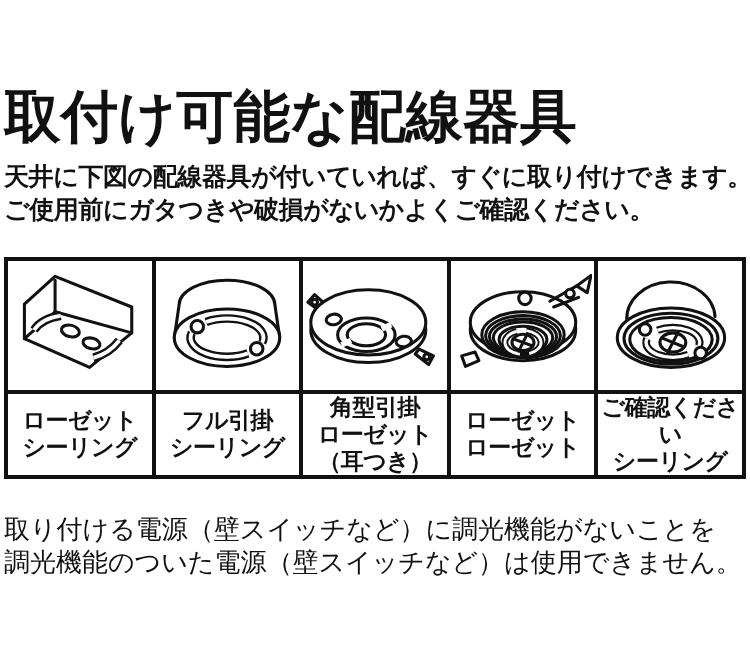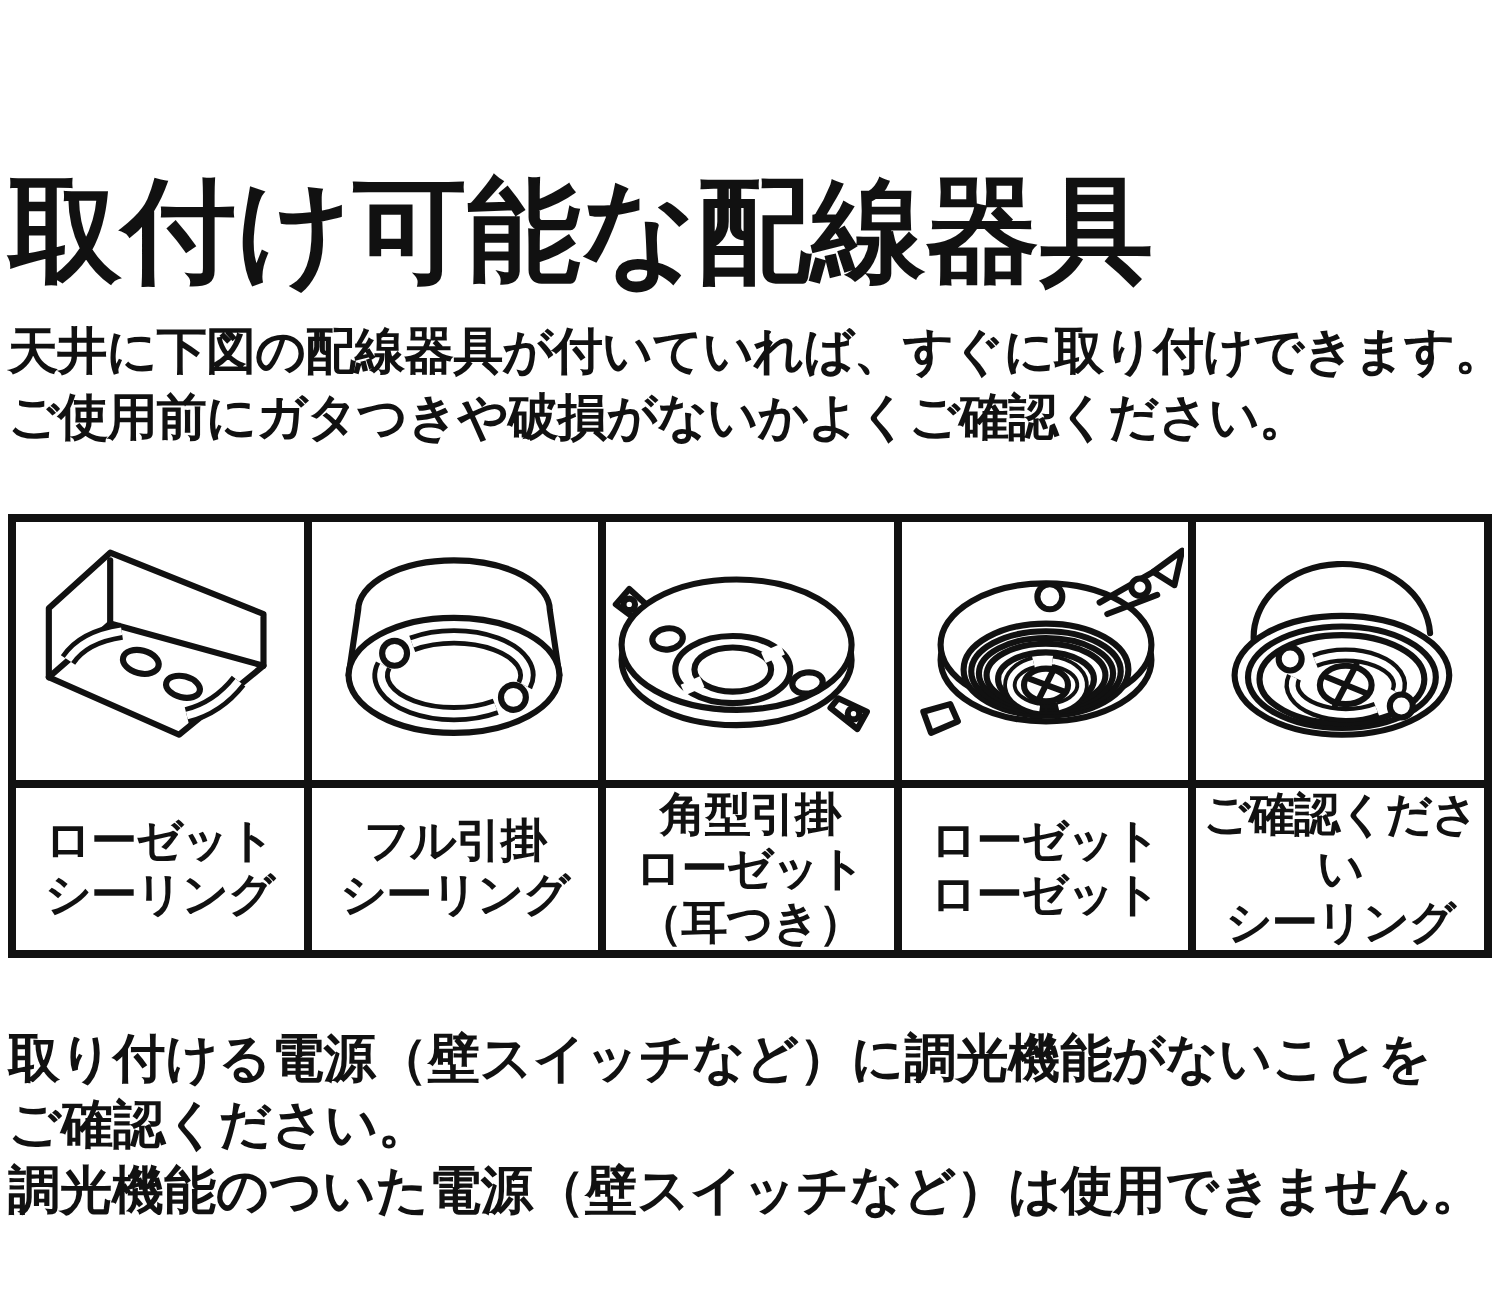--- a/index.html
+++ b/index.html
@@ -14,21 +14,21 @@
     font-size:57px; font-weight:900; line-height:1.15; letter-spacing:0;
     white-space:nowrap;
   }
   .intro { margin-top:10px; font-size:25px; font-weight:700; line-height:1.34; letter-spacing:-0.4px; }
   .intro span, .note span { display:block; white-space:nowrap; }
   table.fixtures { margin-top:30px; border-collapse:collapse; table-layout:fixed; width:742px; }
   table.fixtures td { border:4px solid #111; background:#fff; text-align:center; vertical-align:middle; padding:0; }
   .row-images td { height:133px; }
   .row-labels td { height:84px; font-size:23px; font-weight:700; line-height:1.18; letter-spacing:-0.5px; }
   .row-labels span { display:block; }
-  .note { margin-top:34px; font-size:26px; font-weight:700; line-height:1.27; }
+  .note { margin-top:34px; font-size:26px; font-weight:400; line-height:1.27; }
   svg.fix { display:block; margin:0 auto; }
   .ln { fill:none; stroke:#111; stroke-width:3.2; stroke-linejoin:round; stroke-linecap:round; }
   .wf { fill:#fff; stroke:#111; stroke-width:3.2; stroke-linejoin:round; }
   .sb { fill:none; stroke:#111; stroke-linecap:butt; }
   .sw { fill:none; stroke:#fff; stroke-linecap:butt; }
 </style>
 </head>
 <body>
 
 <div class="page">
@@ -148,17 +148,16 @@
           <span>ご確認ください</span>
           <span>シーリング</span>
           <span></span>
         </td>
       </tr>
     </tbody>
   </table>
 
   <p class="note">
     <span>取り付ける電源（壁スイッチなど）に調光機能がないことを</span>
-    <span>ご確認ください。</span>
     <span>調光機能のついた電源（壁スイッチなど）は使用できません。</span>
   </p>
 
 </div>
 
 </body></html>

